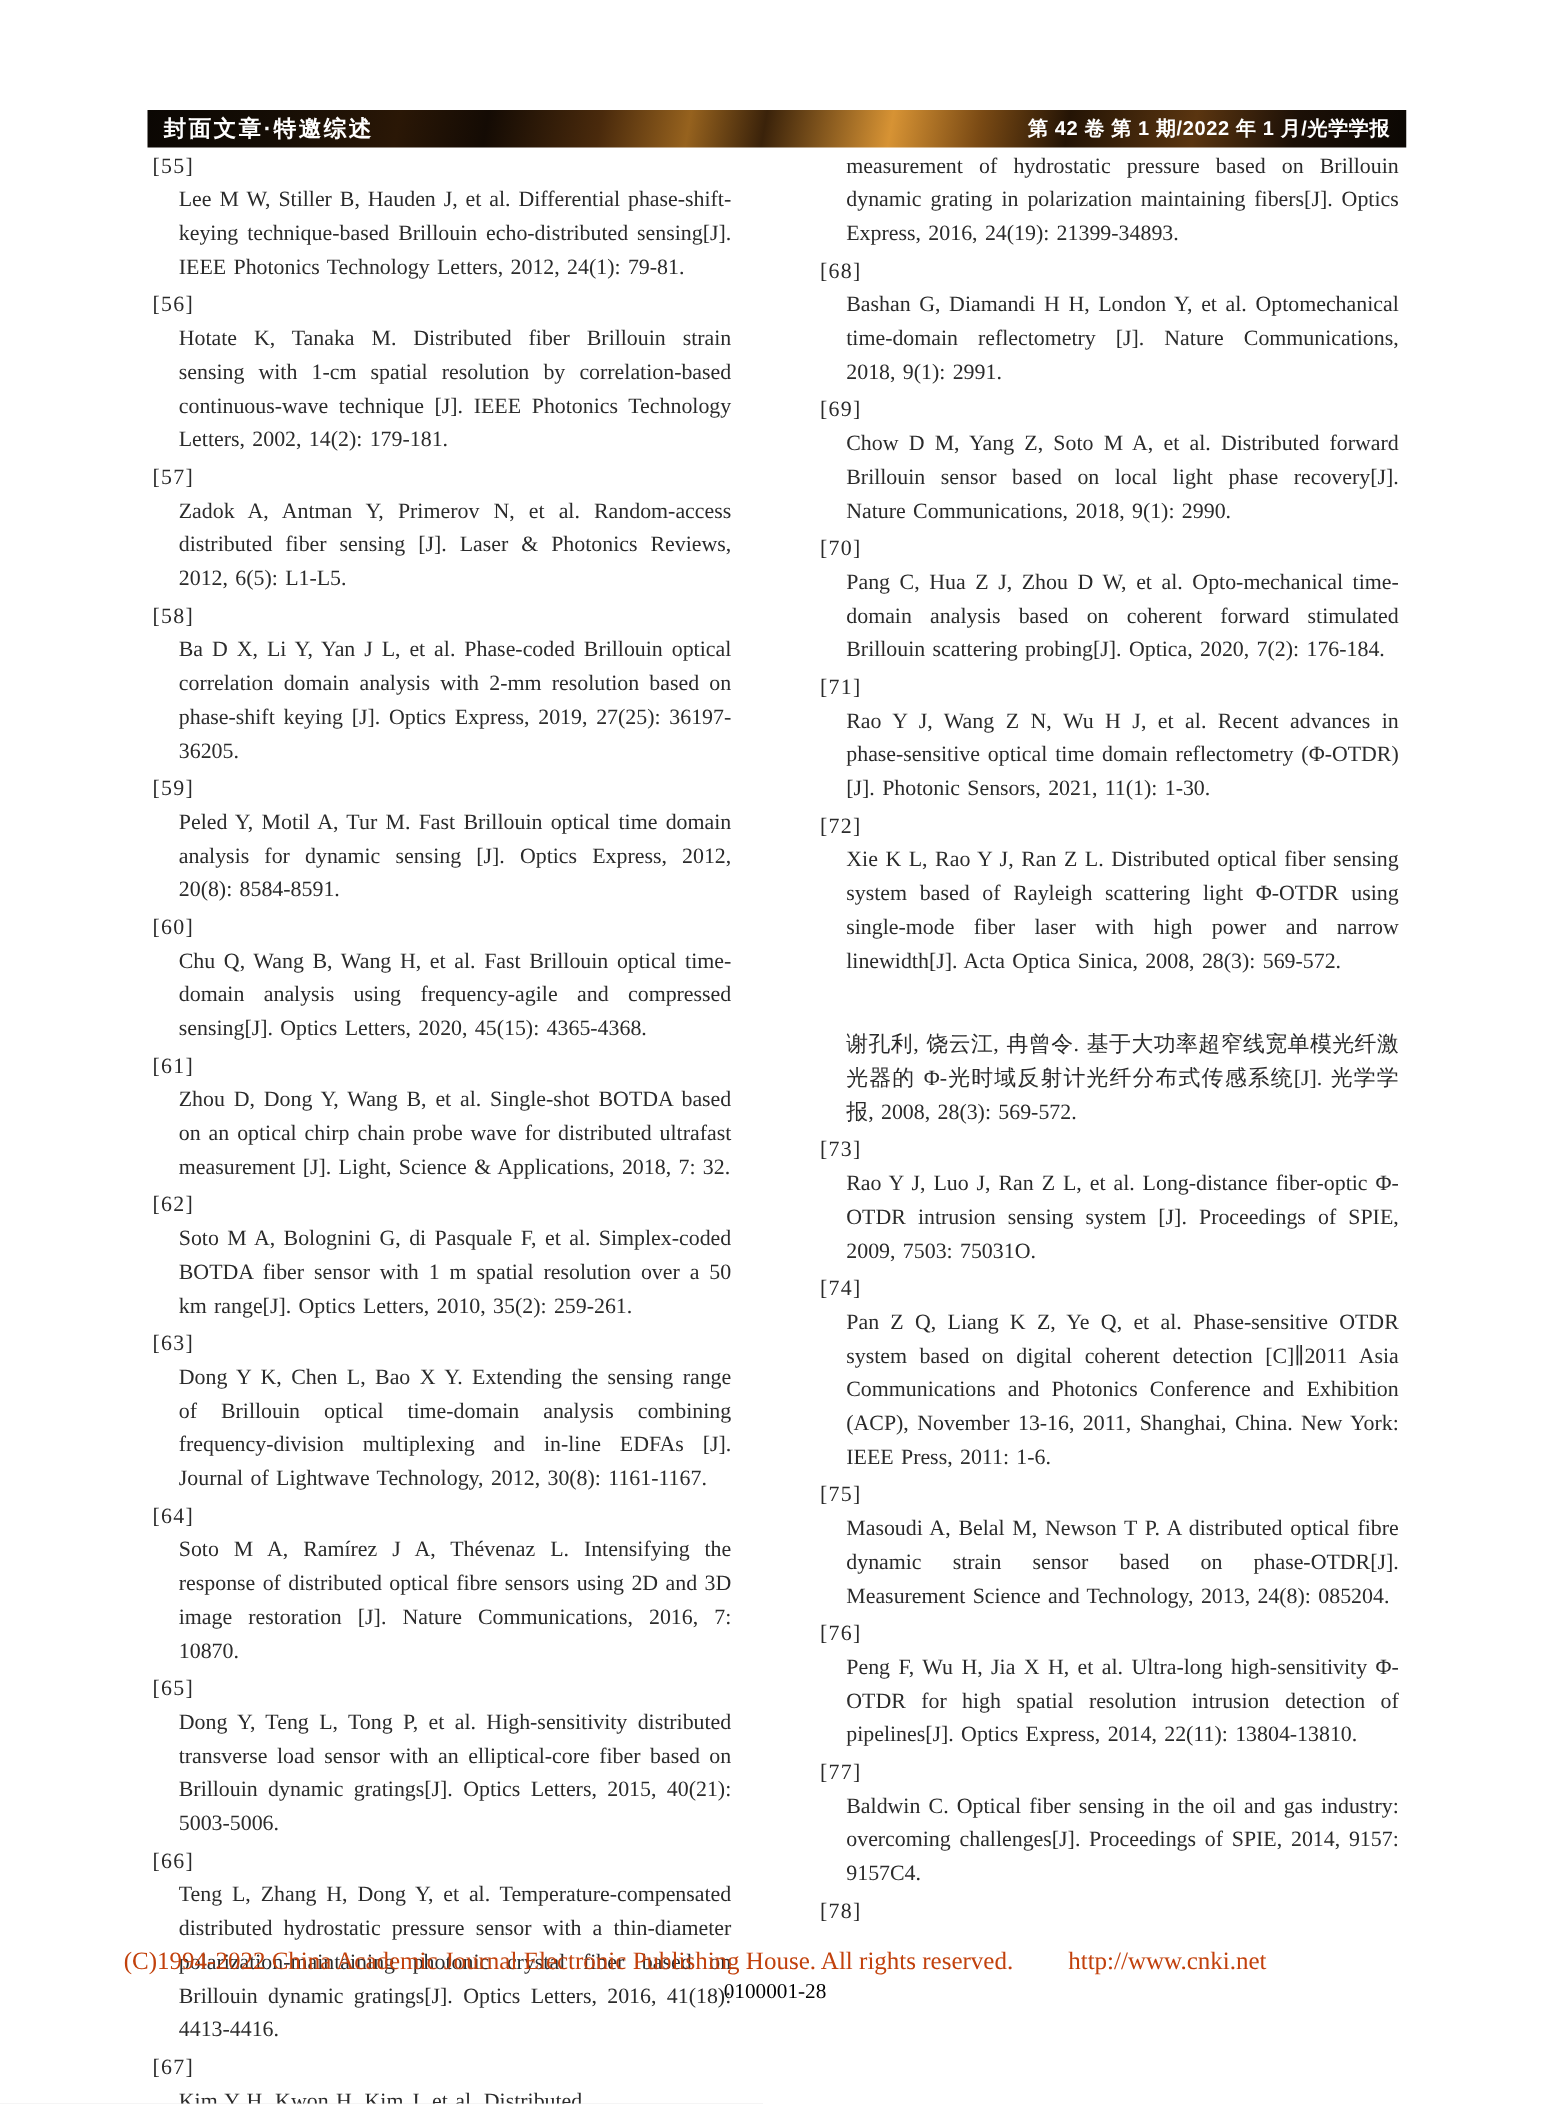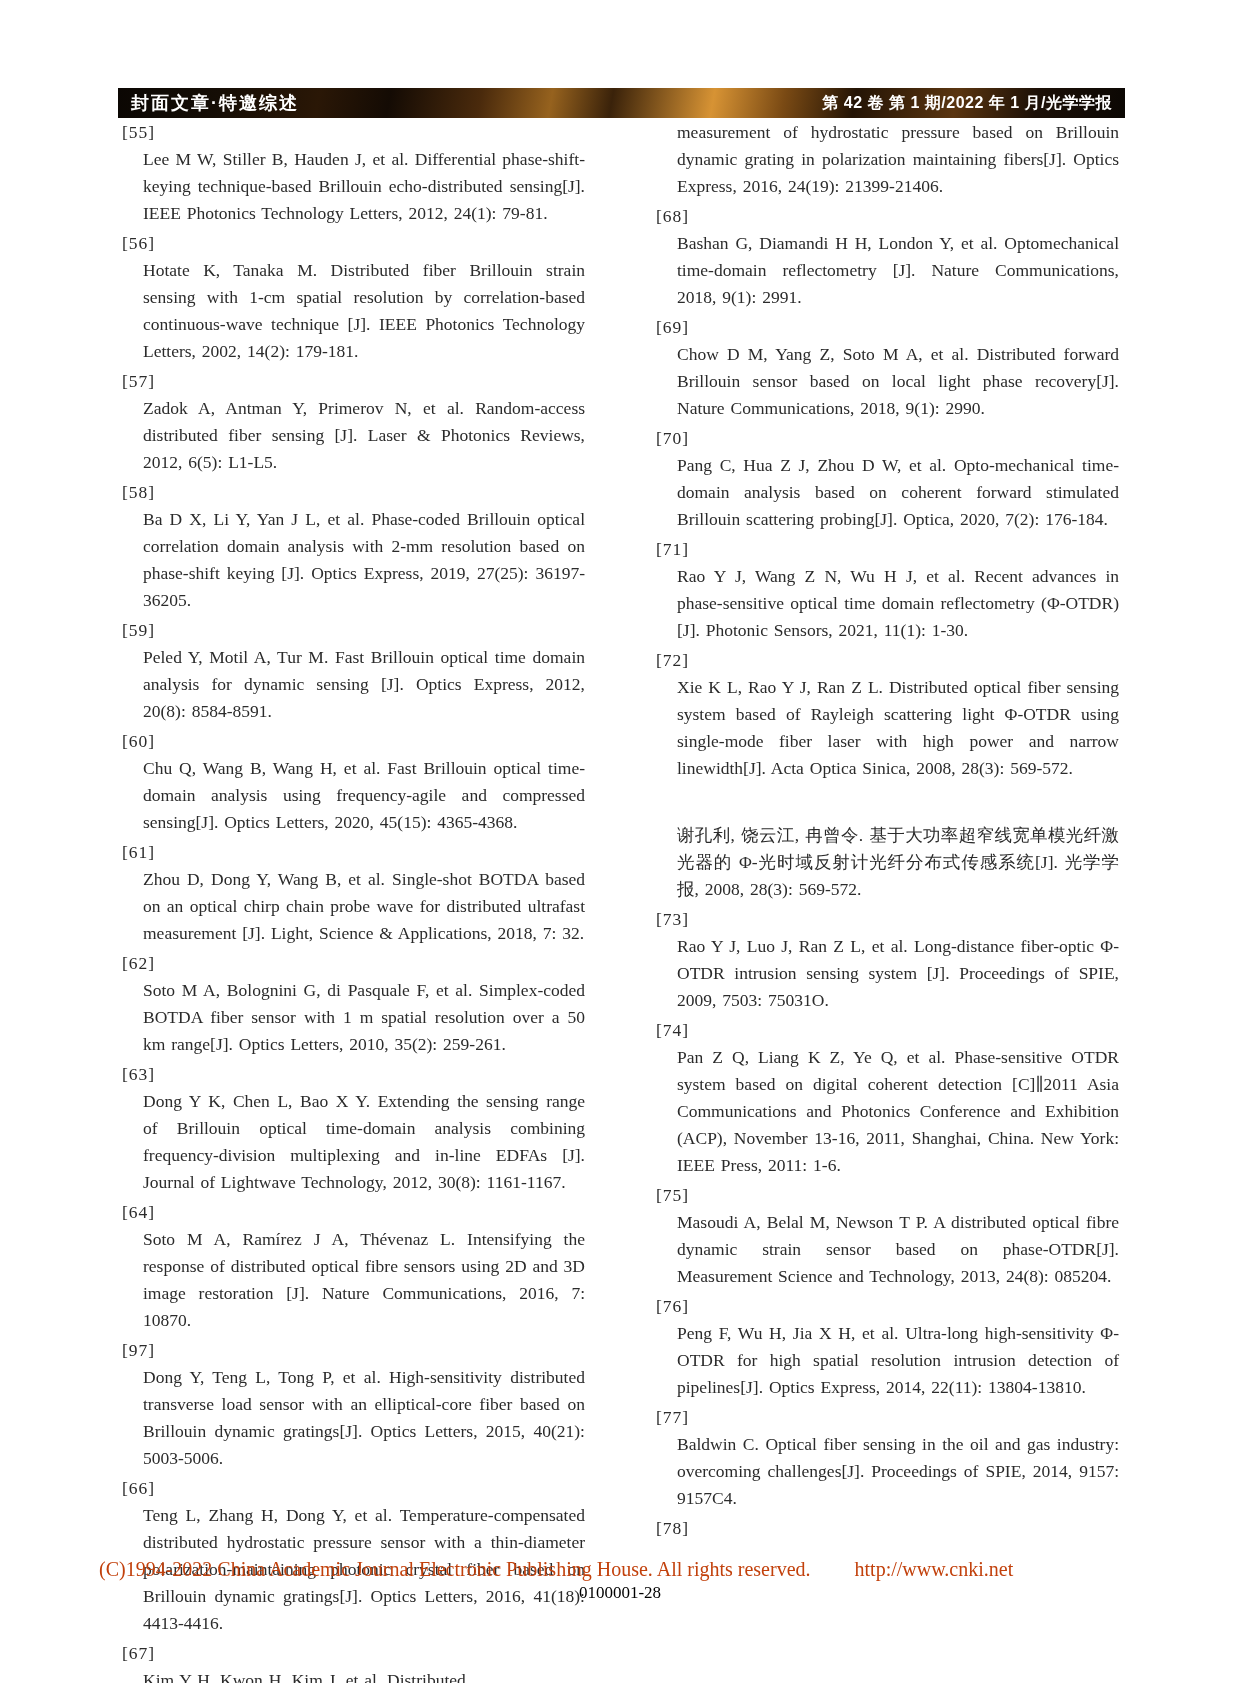--- a/index.html
+++ b/index.html
@@ -93,37 +93,37 @@
       </div>
       <div class="ref">
         <span class="ref-label">[63]</span>
         <div class="ref-body">Dong Y K, Chen L, Bao X Y. Extending the sensing range of Brillouin optical time-domain analysis combining frequency-division multiplexing and in-line EDFAs [J]. Journal of Lightwave Technology, 2012, 30(8): 1161-1167.</div>
       </div>
       <div class="ref">
         <span class="ref-label">[64]</span>
         <div class="ref-body">Soto M A, Ramírez J A, Thévenaz L. Intensifying the response of distributed optical fibre sensors using 2D and 3D image restoration [J]. Nature Communications, 2016, 7: 10870.</div>
       </div>
       <div class="ref">
-        <span class="ref-label">[97]</span>
+        <span class="ref-label">[65]</span>
         <div class="ref-body">Dong Y, Teng L, Tong P, et al. High-sensitivity distributed transverse load sensor with an elliptical-core fiber based on Brillouin dynamic gratings[J]. Optics Letters, 2015, 40(21): 5003-5006.</div>
       </div>
       <div class="ref">
         <span class="ref-label">[66]</span>
         <div class="ref-body">Teng L, Zhang H, Dong Y, et al. Temperature-compensated distributed hydrostatic pressure sensor with a thin-diameter polarization-maintaining photonic crystal fiber based on Brillouin dynamic gratings[J]. Optics Letters, 2016, 41(18): 4413-4416.</div>
       </div>
       <div class="ref">
         <span class="ref-label">[67]</span>
         <div class="ref-body">Kim Y H, Kwon H, Kim J, et al. Distributed</div>
       </div>
     </div>
 
   <div class="col col-right" id="col-right">
       <div class="ref">
         <span class="ref-label"></span>
-        <div class="ref-body">measurement of hydrostatic pressure based on Brillouin dynamic grating in polarization maintaining fibers[J]. Optics Express, 2016, 24(19): 21399-21406.</div>
+        <div class="ref-body">measurement of hydrostatic pressure based on Brillouin dynamic grating in polarization maintaining fibers[J]. Optics Express, 2016, 24(19): 21399-34893.</div>
       </div>
       <div class="ref">
         <span class="ref-label">[68]</span>
         <div class="ref-body">Bashan G, Diamandi H H, London Y, et al. Optomechanical time-domain reflectometry [J]. Nature Communications, 2018, 9(1): 2991.</div>
       </div>
       <div class="ref">
         <span class="ref-label">[69]</span>
         <div class="ref-body">Chow D M, Yang Z, Soto M A, et al. Distributed forward Brillouin sensor based on local light phase recovery[J]. Nature Communications, 2018, 9(1): 2990.</div>
       </div>
       <div class="ref">

